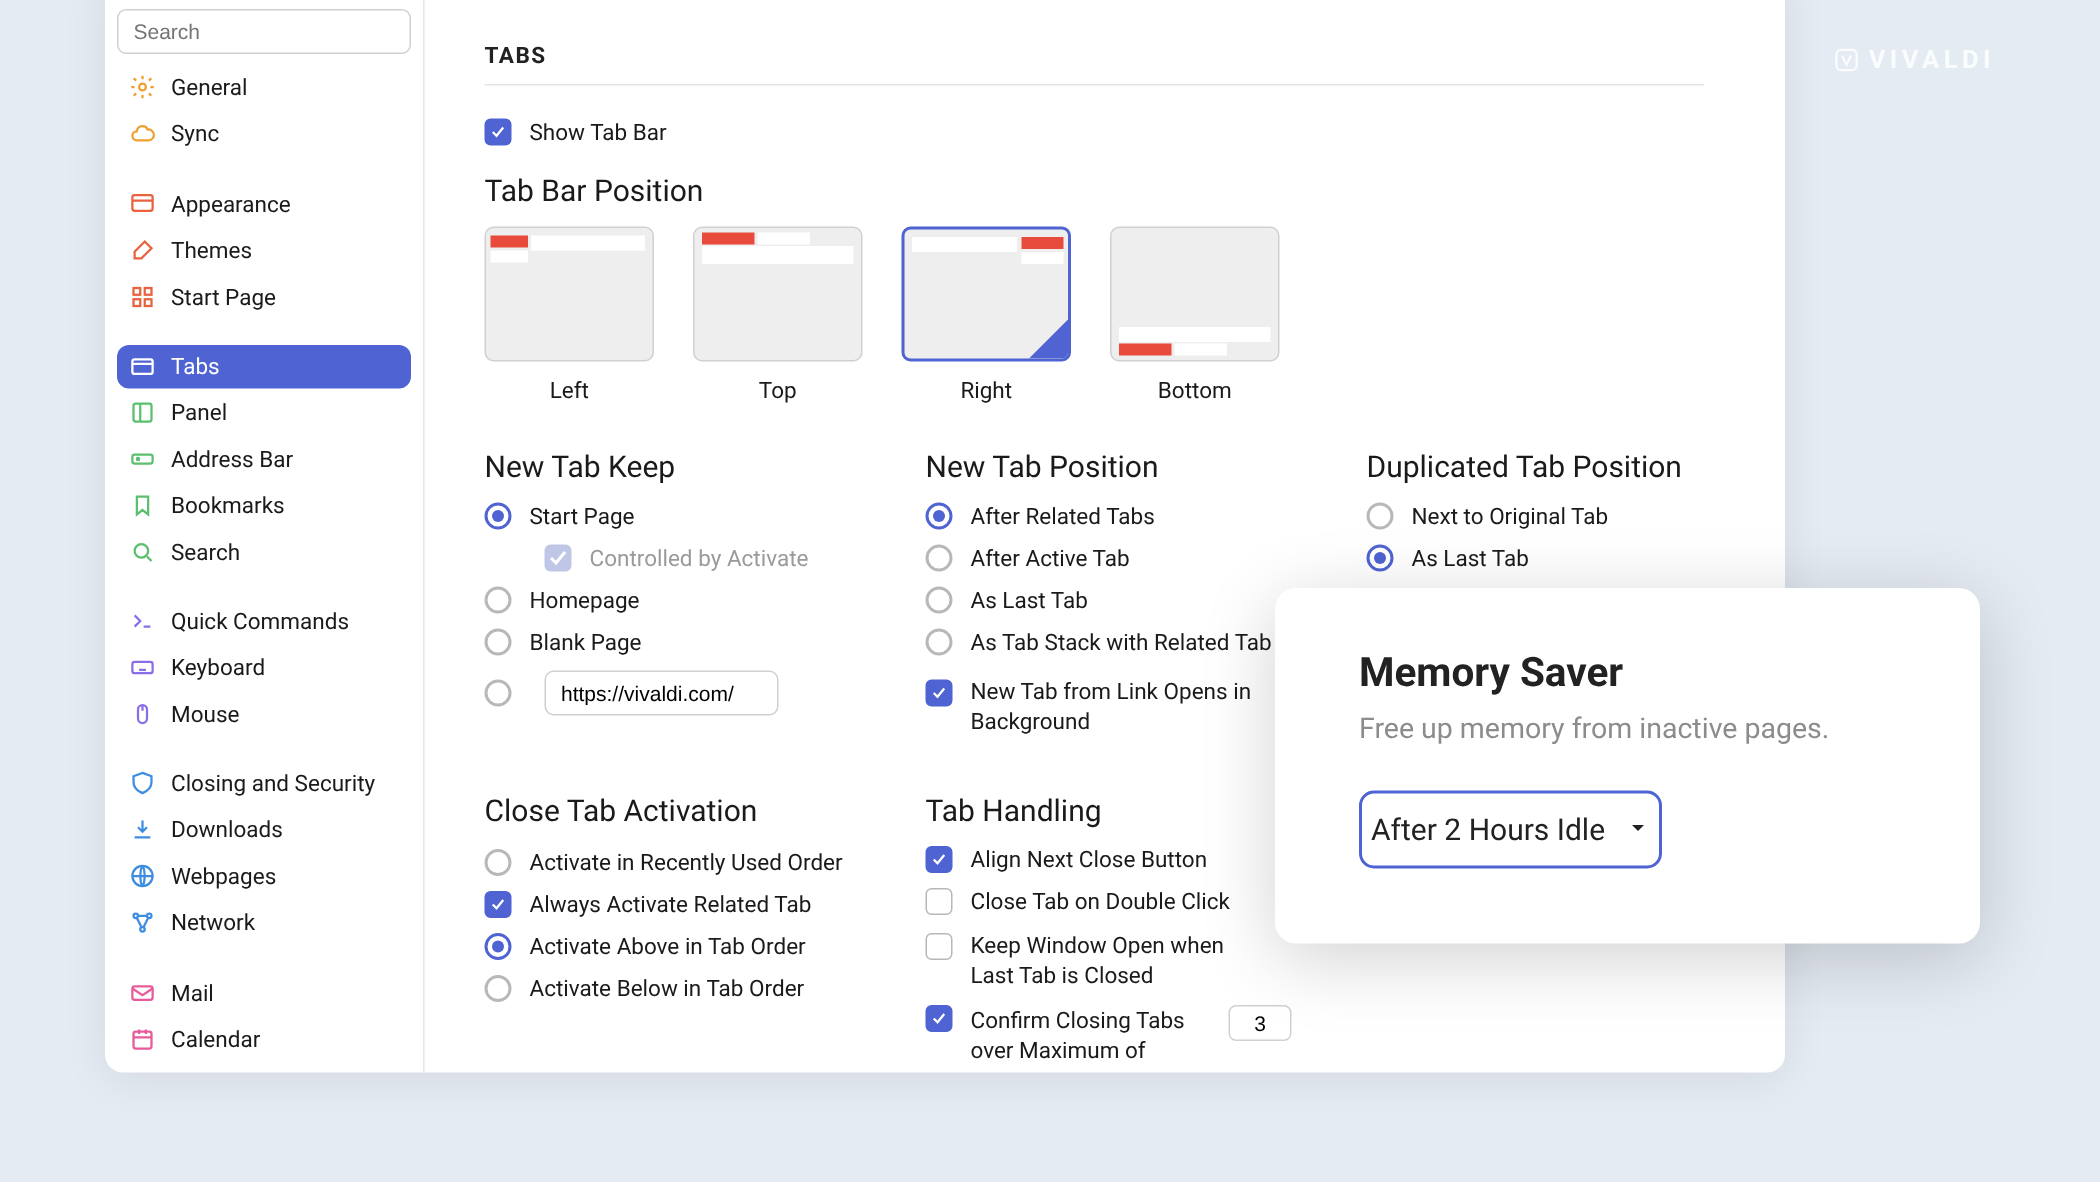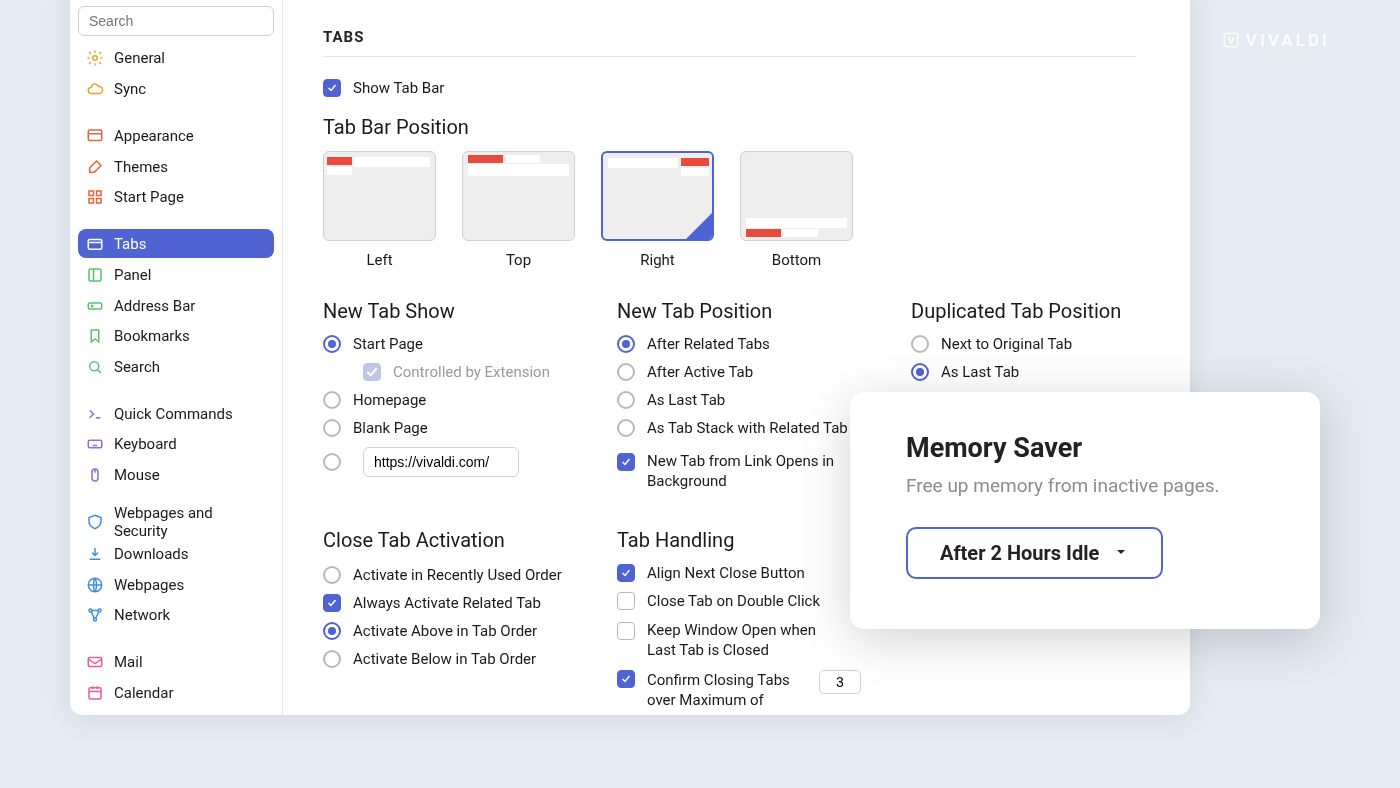--- a/index.html
+++ b/index.html
@@ -141,21 +141,21 @@
   background:#fff;
   border-radius:14px;
   box-shadow: 0 10px 50px rgba(0,0,0,0.18);
   padding:40px 56px 50px 56px;
 }
 .popup h3 { font-size:27px; font-weight:700; margin-bottom:10px; color:#222;}
 .popup p { font-size:19px; color:#8c8c8c; margin-bottom:28px; line-height:1.3;}
 .dropdown {
   display:inline-flex; align-items:center; gap:14px;
   border:2px solid #4f63d2; border-radius:10px;
-  padding:12px 32px; font-size:20px; font-weight:700; color:#222;
+  padding:12px 6px; font-size:20px; font-weight:400; color:#222;
   cursor:pointer;
 }
 .dropdown svg { width:16px; height:16px; }
 .multi-line { align-items:flex-start; }
 .multi-line .check, .multi-line .radio { margin-top:2px;}
 .multi-line .label { max-width:200px; line-height:1.35;}
 .with-input { align-items:center; }
 .confirm-line { display:flex; align-items:flex-start; gap:12px; margin-bottom:10px;}
 .confirm-line .txt { max-width:160px; line-height:1.35;}
 </style>
@@ -303,21 +303,21 @@
     </div>
 
     <div class="group-gap"></div>
 
     <div class="nav-item">
       <span class="icon">
           <svg viewBox="0 0 24 24" fill="none" stroke="#3e8de0" stroke-width="2">
             <path d="M12 3l8 3v5c0 5-3.5 8-8 10-4.5-2-8-5-8-10V6z"></path>
           </svg>
         </span>
-      <span>Webpages and Security</span>
+      <span>Closing and Security</span>
     </div>
     <div class="nav-item">
       <span class="icon">
           <svg viewBox="0 0 24 24" fill="none" stroke="#3e8de0" stroke-width="2">
             <path d="M12 4v10M8 10l4 4 4-4M5 19h14"></path>
           </svg>
         </span>
       <span>Downloads</span>
     </div>
     <div class="nav-item">
@@ -413,33 +413,33 @@
           <div class="bar-white" style="left:5px;bottom:12px;right:5px;height:10px;"></div>
           <div class="bar-red" style="left:5px;bottom:3px;width:35px;height:8px;"></div>
           <div class="bar-white" style="left:42px;bottom:3px;width:35px;height:8px;"></div>
         </div>
         <div>Bottom</div>
       </div>
     </div>
 
     <div class="cols">
       <div class="col newtab">
-        <h3 class="sub">New Tab Show</h3>
+        <h3 class="sub">New Tab Keep</h3>
         <div class="opt">
             <div class="radio on"></div>
             <span class="label">Start Page</span>
           </div>
         <div class="opt">
             <div class="indent"></div>
             <div class="check disabled-on">
               <svg viewBox="0 0 24 24" fill="none" stroke="#fff" stroke-width="3">
                 <path d="M5 12l5 5 9-11"></path>
               </svg>
             </div>
-            <span class="label muted">Controlled by Extension</span>
+            <span class="label muted">Controlled by Activate</span>
           </div>
         <div class="opt">
             <div class="radio"></div>
             <span class="label">Homepage</span>
           </div>
         <div class="opt">
             <div class="radio"></div>
             <span class="label">Blank Page</span>
           </div>
         <div class="opt with-input">

